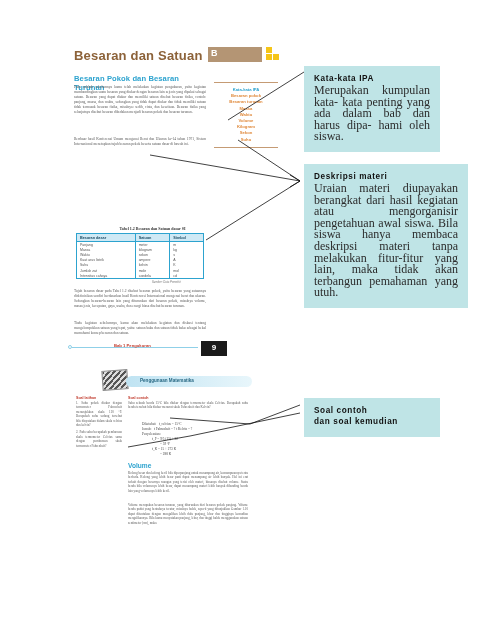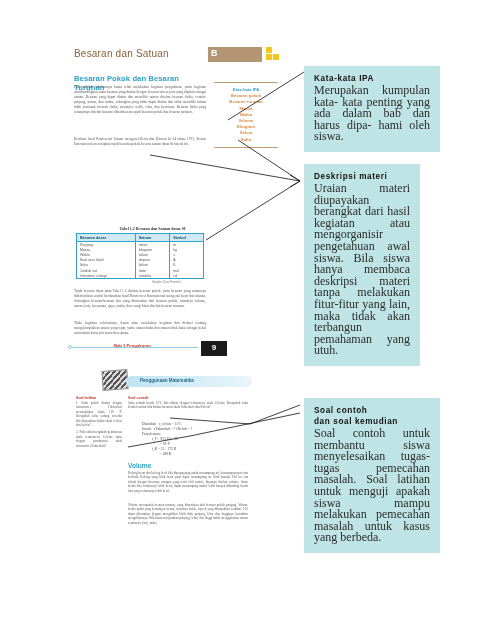--- a/index.html
+++ b/index.html
@@ -22,21 +22,21 @@
   
   #top-page {
     left: 62px; top: 44px; width: 228px; height: 316px;
     background: #ffffff;
   }
   #chapter-header {
     position: absolute; left: 0; top: 0; width: 228px; height: 26px;
   }
   #chapter-title {
     position: absolute; left: 12px; top: 4px;
-    font-size: 10px; font-weight: 400; letter-spacing: .2px;
+    font-size: 13px; font-weight: 700; letter-spacing: .2px;
     color: #8c6239; font-family: "Liberation Sans", sans-serif;
   }
   #chapter-bar {
     position: absolute; left: 146px; top: 3px; width: 54px; height: 15px;
     background: #b49574;
   }
   #chapter-bar-letter {
     position: absolute; left: 3px; top: 1px;
     font-size: 9px; font-weight: 700; color: #ffffff;
   }
@@ -207,21 +207,21 @@
     font-family: "Liberation Sans", sans-serif;
     font-size: 8.2px; font-weight: 700; color: #111;
     letter-spacing: .6px; margin-bottom: 2px;
   }
   .callout-body {
     font-family: "Liberation Serif", serif;
     font-size: 12px; line-height: 11.6px;
     color: #2b2b2b; text-align: justify;
   }
   #callout-kata  { left: 304px; top: 66px;  width: 136px; }
-  #callout-desk  { left: 304px; top: 164px; width: 116px; }
+  #callout-desk  { left: 304px; top: 164px; width: 164px; }
   #callout-soal  { left: 304px; top: 398px; width: 136px; }
 
   
   #leaders {
     position: absolute; left: 0; top: 0; width: 495px; height: 640px;
     pointer-events: none;
   }
 </style>
 </head>
 <body>
@@ -359,21 +359,20 @@
   </div>
 
   <div class="callout" id="callout-desk">
     <div class="callout-title">Deskripsi materi</div>
     <div class="callout-body">Uraian materi diupayakan berangkat dari hasil kegiatan atau mengorganisir pengetahuan awal siswa. Bila siswa hanya membaca deskripsi materi tanpa melakukan fitur-fitur yang lain, maka tidak akan terbangun pemahaman yang utuh.</div>
   </div>
 
   <div class="callout" id="callout-soal">
     <div class="callout-title">Soal contoh</div>
     <div class="callout-title">dan soal kemudian</div>
-    <div class="callout-body">Soal contoh untuk membantu siswa menyelesaikan tugas- tugas pemecahan masalah. Soal latihan untuk menguji apakah siswa mampu melakukan pemecahan masalah untuk kasus yang berbeda.</div>
   </div>
 
   <svg id="leaders" viewBox="0 0 495 640">
 
     <line x1="304" y1="72" x2="228" y2="120" stroke="#111" stroke-width="0.8"></line>
 
     <polyline points="290,175 300,181 290,187" fill="none" stroke="#111" stroke-width="0.8"></polyline>
     <line x1="238" y1="140" x2="300" y2="181" stroke="#111" stroke-width="0.8"></line>
 
     <line x1="150" y1="155" x2="300" y2="181" stroke="#111" stroke-width="0.8"></line>

